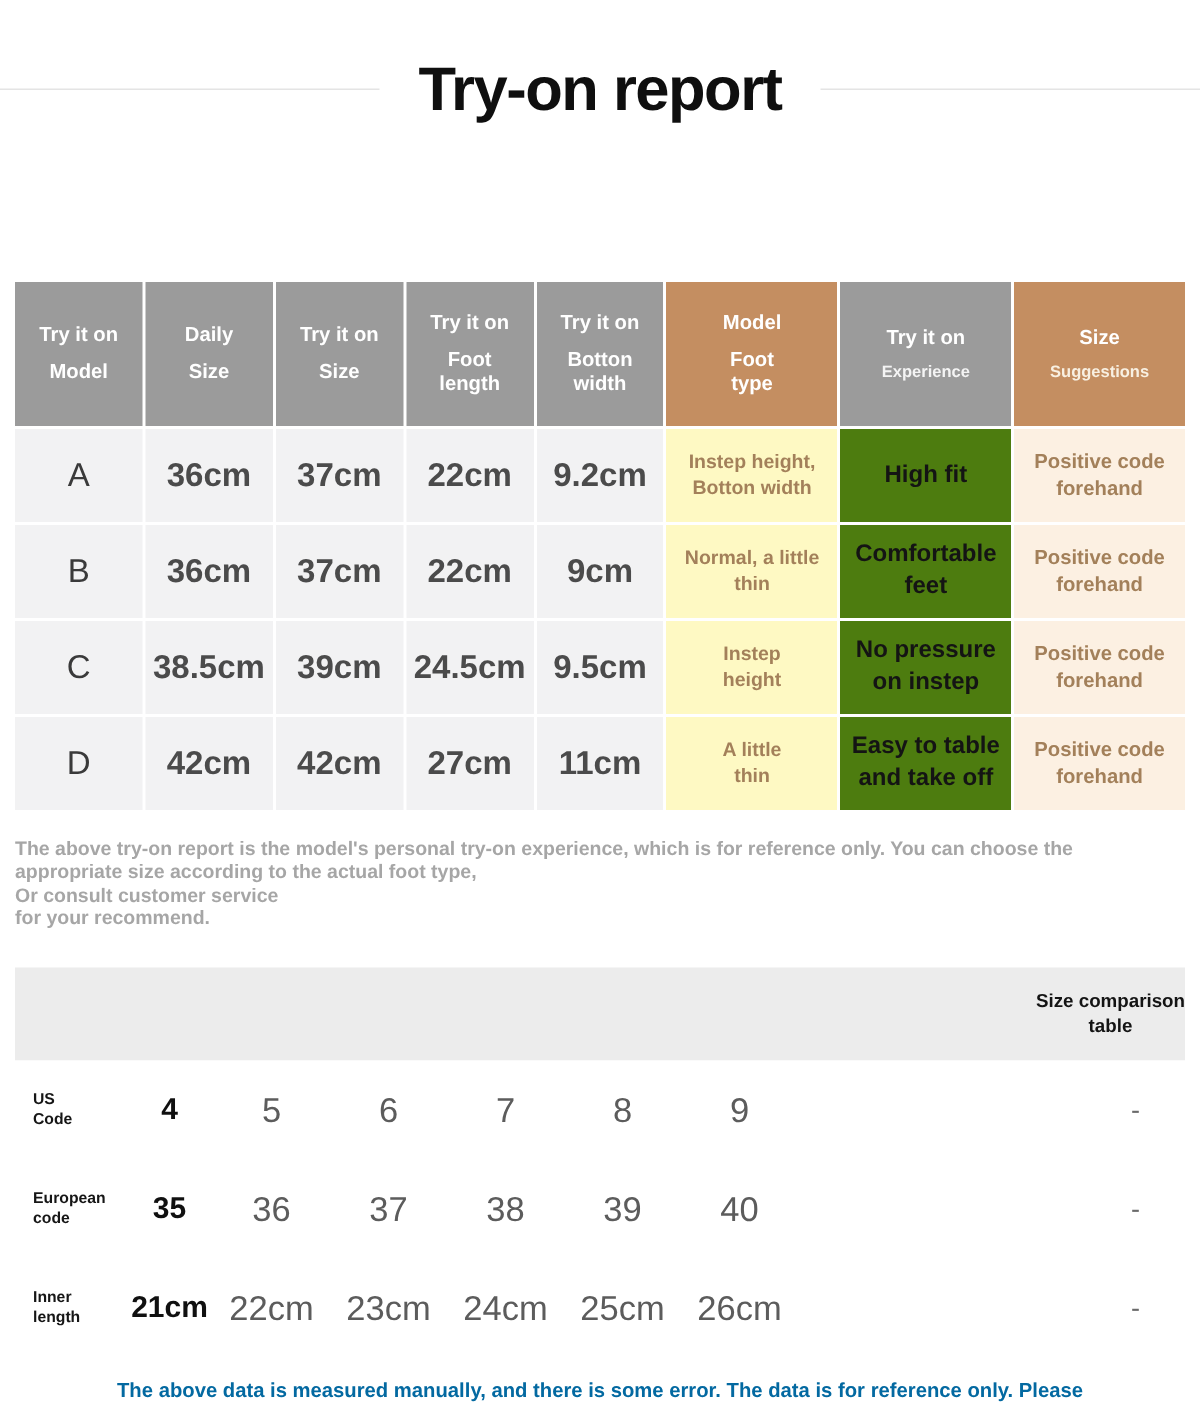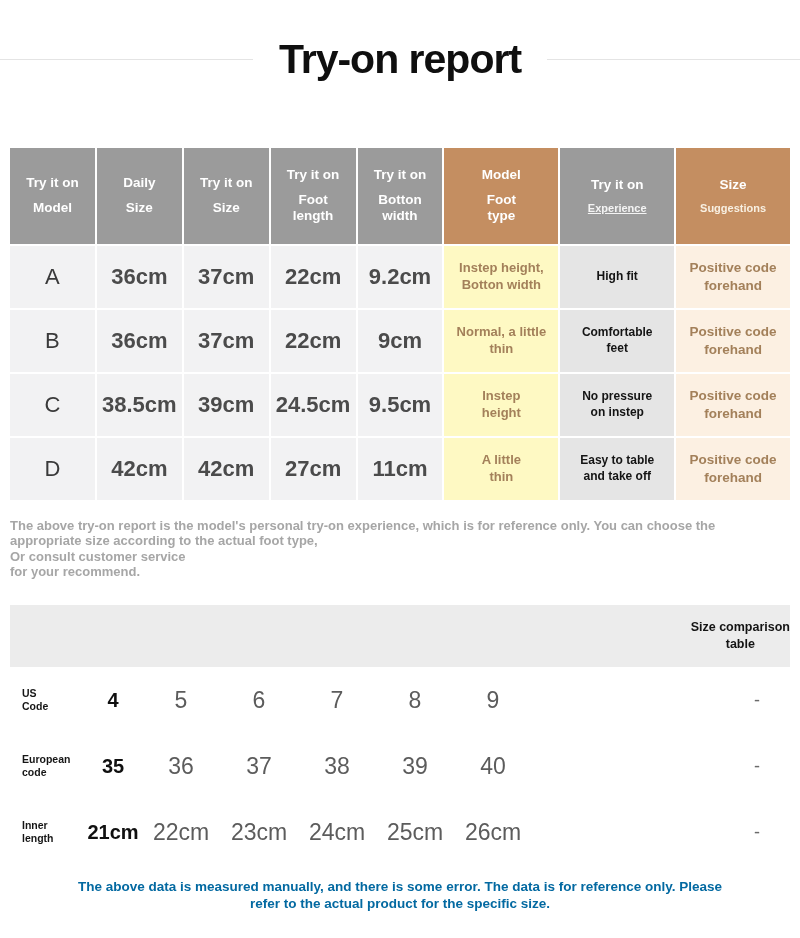--- a/index.html
+++ b/index.html
@@ -1,44 +1,44 @@
 <!DOCTYPE html>
 <html><head>
 <meta charset="utf-8">
 <style>
   * { margin: 0; padding: 0; box-sizing: border-box; }
   html, body { width: 800px; height: 938px; background: #ffffff; overflow: hidden;
     font-family: "Liberation Sans", "DejaVu Sans", sans-serif; }
 
   
-  .title-section { position: relative; height: 148px; }
+  .title-section { position: relative; height: 188px; }
   .title-divider { position: absolute; top: 59px; left: 0; right: 0; height: 1px; background: #e4e4e4; }
   .page-title { position: absolute; top: 36px; left: 0; width: 100%; text-align: center; }
   .page-title span { display: inline-block; background: #ffffff; padding: 0 26px;
     font-size: 41px; font-weight: 700; color: #0f0f0f; letter-spacing: -1px; }
 
   
   .tryon-table { margin: 0 10px; display: grid;
     grid-template-columns: 85fr 85fr 85fr 85fr 85fr 114fr 114fr 114fr;
     gap: 2px; }
   .th { height: 96px; display: flex; flex-direction: column; align-items: center;
     justify-content: center; text-align: center; color: #ffffff; font-weight: 700; }
   .th.gray { background: #9b9b9b; }
   .th.tan  { background: #c48e61; }
   .th-top { font-size: 13.5px; line-height: 1.25; }
   .th-bottom { font-size: 13.5px; line-height: 1.25; margin-top: 8px; white-space: pre-line; }
   .th.small-bottom .th-bottom { font-size: 11px; color: #f8f0e2; }
-  .th.gray.small-bottom .th-bottom { color: #f4f4f4; text-decoration: underline; }
+  .th.gray.small-bottom .th-bottom { color: #f4f4f4; }
 
   .td { height: 62px; display: flex; align-items: center; justify-content: center;
     text-align: center; white-space: pre-line; }
   .td.plain { background: #f2f2f3; font-size: 22px; color: #4b4b4b; font-weight: bold; }
   .td.model { background: #f2f2f3; font-size: 22px; color: #3a3a3a; }
   .td.foot-type { background: #fef9c3; font-size: 13px; font-weight: 700; color: #a3805a; line-height: 1.3; }
-  .td.experience { background: #e5e5e5; font-size: 12px; font-weight: 700; color: #141414; line-height: 1.3; }
+  .td.experience { background: #4d7c0f; font-size: 16px; font-weight: 700; color: #141414; line-height: 1.3; }
   .td.suggestion { background: #fcf0e2; font-size: 13.5px; font-weight: 700; color: #a3805a; line-height: 1.3; }
 
   
   .tryon-note { margin: 18px 12px 0 10px; font-size: 13px; font-weight: 700;
     color: #a6a6a6; line-height: 1.18; white-space: pre-line; }
 
   
   .comparison { margin: 26px 10px 0 10px; }
   .comparison-band { height: 62px; background: #ececec; display: flex; align-items: center;
     justify-content: flex-end; text-align: center; }

